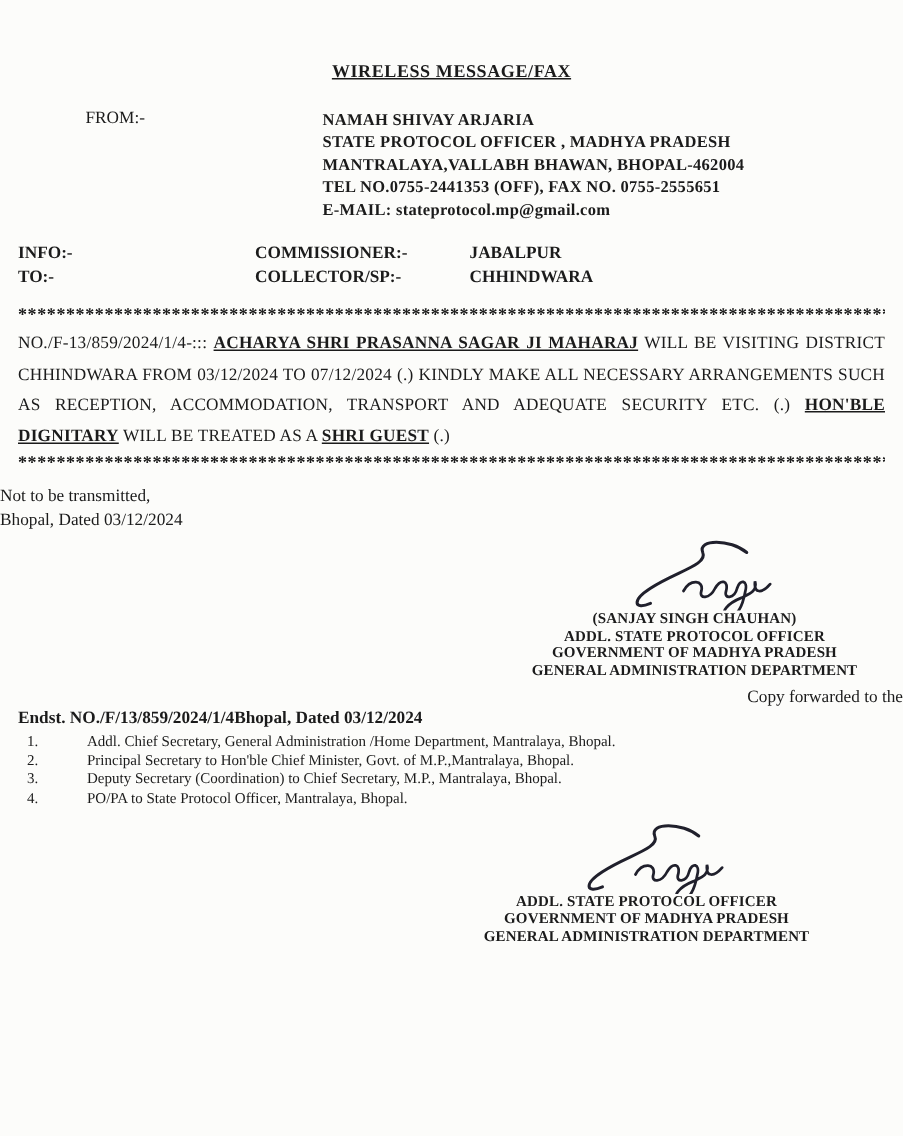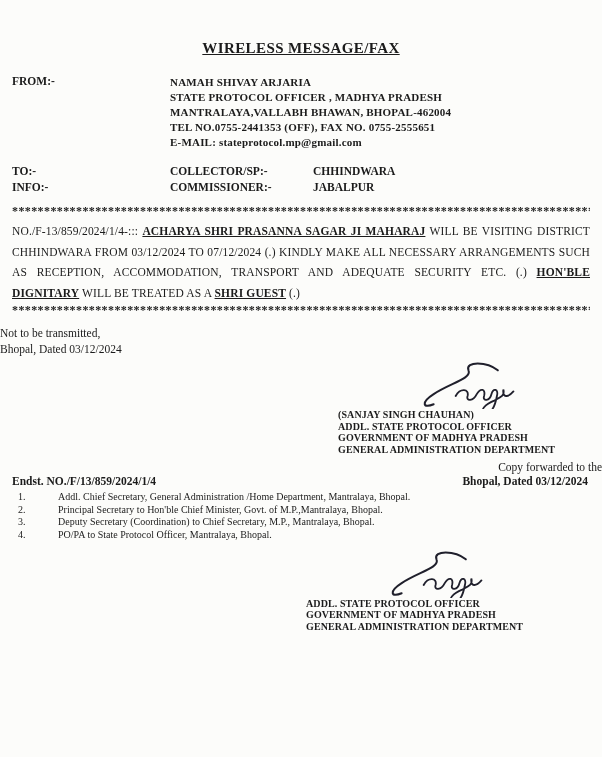--- a/index.html
+++ b/index.html
@@ -10,35 +10,36 @@
     height: 757px;
     margin: 0 auto;
     background: #fcfcfa;
     color: #1b1b1b;
     font-family: "Liberation Serif", "DejaVu Serif", serif;
     overflow: hidden;
   }
   .title {
     padding-top: 40px;
     text-align: center;
-    font-size: 15px;
+    font-size: 12px;
     font-weight: 700;
     letter-spacing: 0.4px;
   }
   .title span { text-decoration: underline; }
 
   .from-row {
     display: flex;
     margin-top: 18px;
     padding-left: 12px;
   }
   .from-label {
     width: 158px;
-    font-weight: 700;
-    font-size: 11.5px;
+    font-weight: 400;
+    font-size: 11.5px;
+    margin-left: 45px;
   }
   .from-lines {
     font-size: 11px;
     font-weight: 700;
     line-height: 15px;
     letter-spacing: 0.2px;
   }
 
   .recipients {
     margin-top: 13px;
@@ -76,21 +77,21 @@
     text-decoration: underline;
   }
 
   .note {
     margin-top: 9px;
     font-size: 11.5px;
     line-height: 15.5px;
   }
 
   .sig-block {
-    text-align: left;
+    text-align: center;
     font-size: 10px;
     font-weight: 700;
     line-height: 11.5px;
     letter-spacing: 0.1px;
   }
   .sig1 {
     width: 250px;
     margin: 4px 14px 0 auto;
   }
   .sig2 {
@@ -102,21 +103,20 @@
 
   .copy-intro {
     margin-top: 5px;
     padding-left: 12px;
     font-size: 11.5px;
     line-height: 14px;
     text-align: right;
   }
   .endst-row {
     display: flex;
-    justify-content: space-between;
     padding: 0 14px 0 12px;
     font-size: 11.5px;
     font-weight: 700;
     line-height: 15px;
   }
   .copy-list {
     margin-top: 2px;
     font-size: 10px;
     line-height: 12.7px;
   }
@@ -138,28 +138,28 @@
       <div>NAMAH SHIVAY ARJARIA</div>
       <div>STATE PROTOCOL OFFICER , MADHYA PRADESH</div>
       <div>MANTRALAYA,VALLABH BHAWAN, BHOPAL-462004</div>
       <div>TEL NO.0755-2441353 (OFF), FAX NO. 0755-2555651</div>
       <div>E-MAIL: stateprotocol.mp@gmail.com</div>
     </div>
   </div>
 
   <div class="recipients">
     <div class="recip-row">
+      <div class="recip-label">INFO:-</div>
+      <div class="recip-role">COMMISSIONER:-</div>
+      <div>JABALPUR</div>
+    </div>
+    <div class="recip-row">
       <div class="recip-label">TO:-</div>
       <div class="recip-role">COLLECTOR/SP:-</div>
       <div>CHHINDWARA</div>
-    </div>
-    <div class="recip-row">
-      <div class="recip-label">INFO:-</div>
-      <div class="recip-role">COMMISSIONER:-</div>
-      <div>JABALPUR</div>
     </div>
   </div>
 
   <div class="separator sep1">****************************************************************************************************************</div>
 
   <div class="body-par">
     <span>NO./F-13/859/2024/1/4-:::</span>
     <span> </span>
     <span class="bold-underline">ACHARYA SHRI PRASANNA SAGAR JI MAHARAJ</span>
     <span>  WILL BE VISITING DISTRICT CHHINDWARA FROM 03/12/2024 TO 07/12/2024 (.) KINDLY MAKE ALL NECESSARY ARRANGEMENTS SUCH AS RECEPTION, ACCOMMODATION, TRANSPORT AND ADEQUATE SECURITY ETC. (.) </span>

